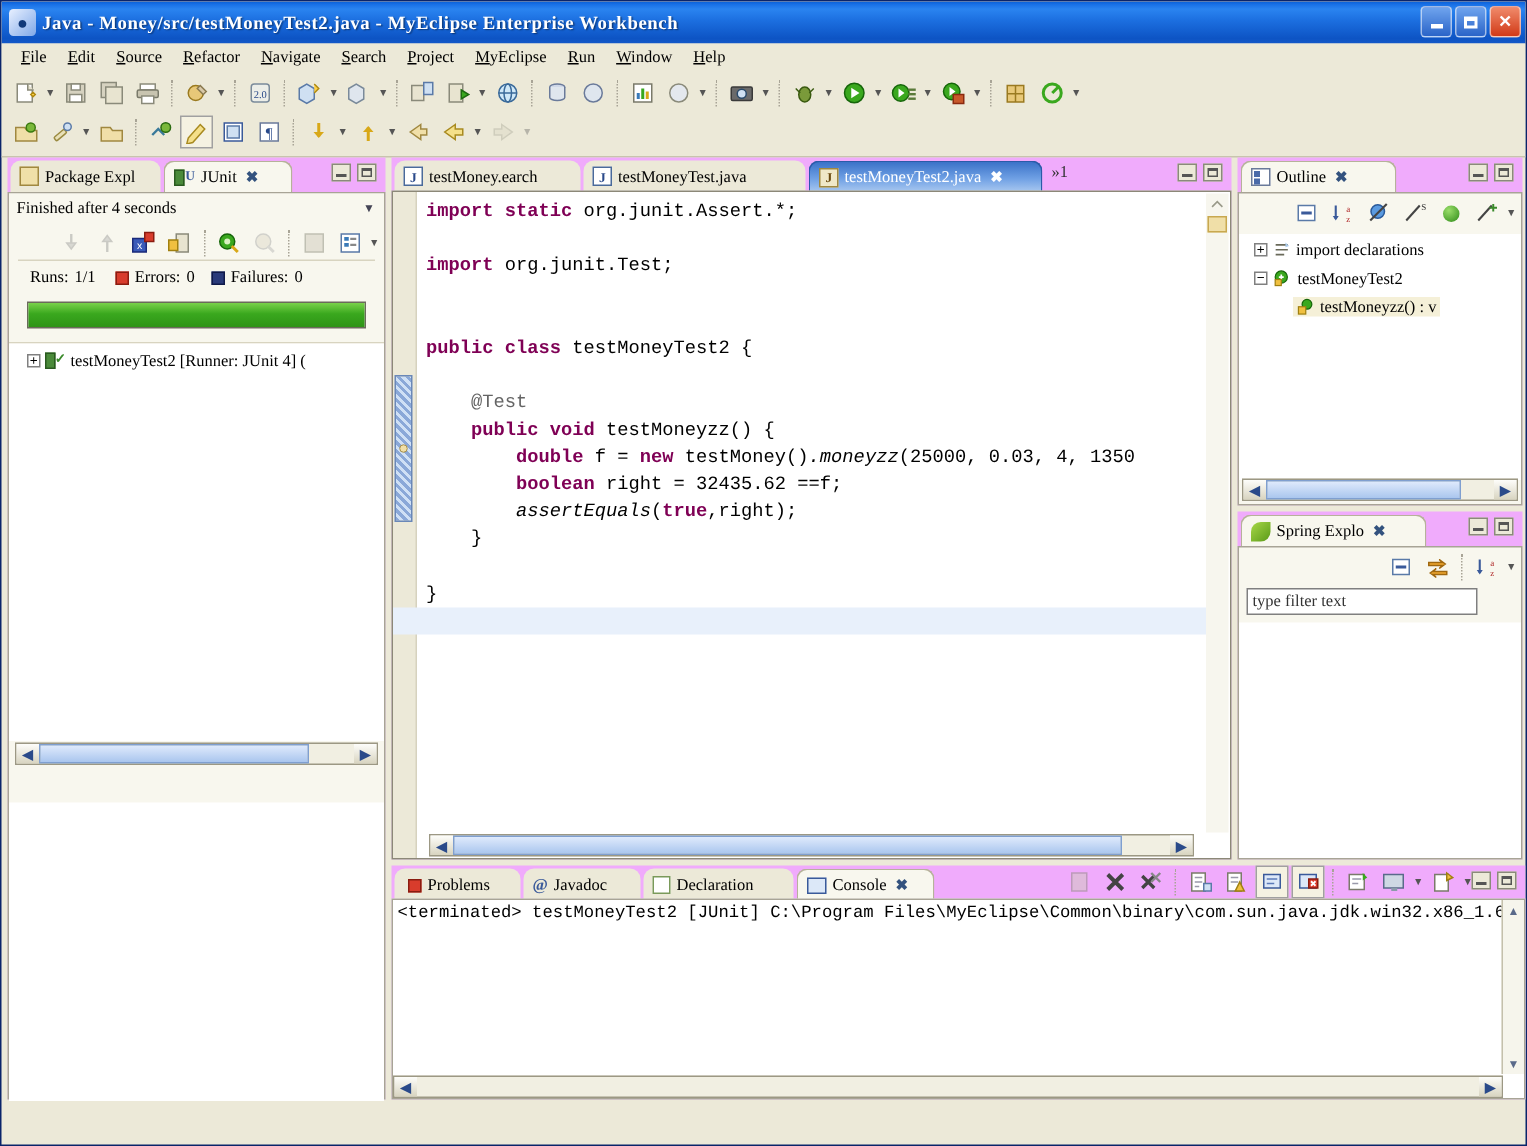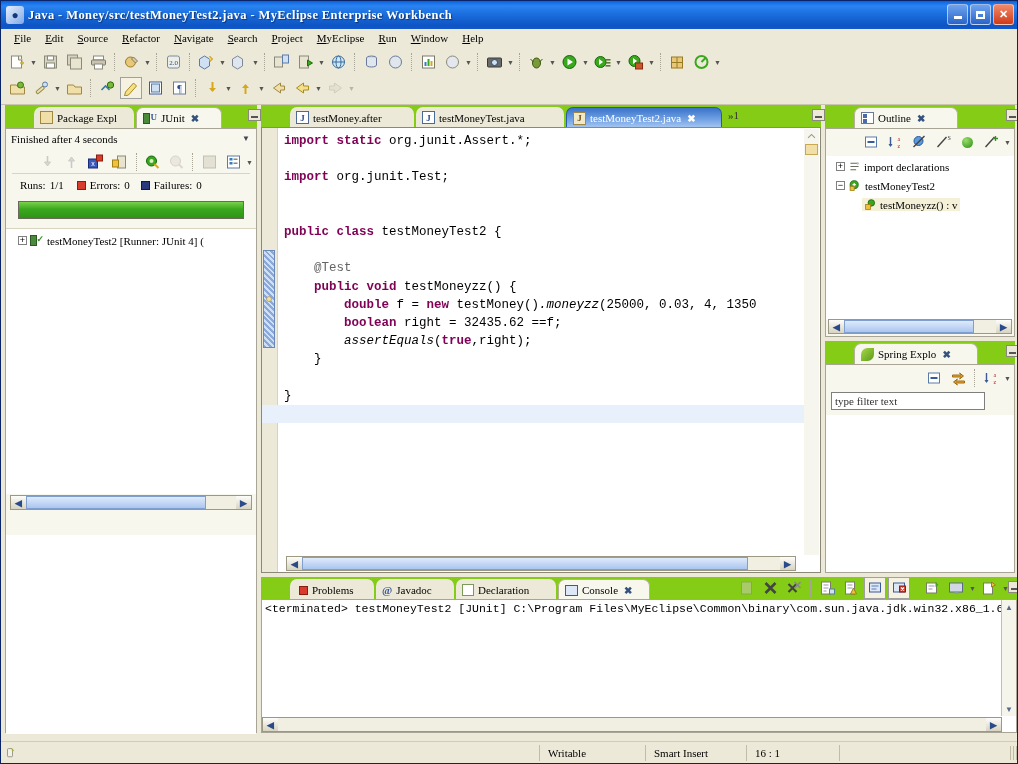--- a/index.html
+++ b/index.html
@@ -101,21 +101,21 @@
     padding: 2px 5px; font-size: 11px; font-family: "Liberation Serif", serif;
     white-space: nowrap;
   }
   .persp-btn.active {
     left: 22px; top: 2px;
     background: #f2efe0; border: 1px solid #8a8a7a;
   }
   .persp-btn.other { left: 22px; top: 27px; }
 
   
-  .panel { position: absolute; background: #84cc16; padding-left: 27px; }
+  .panel { position: absolute; background: #f0abfc; }
   .vtabs { position: relative; height: 23px; }
   .vtab {
     position: absolute; top: 2px; height: 21px;
     display: flex; align-items: center; gap: 4px;
     padding: 0 6px; font-size: 11px;
     font-family: "Liberation Serif", serif;
     white-space: nowrap; color: #000;
     border-top-left-radius: 7px; border-top-right-radius: 7px;
   }
   .vtab.inactive { background: #ece9d8; }
@@ -688,21 +688,21 @@
 
       <div style="position:absolute; left:0; top:406px; width:250px; height:199px; background:#ffffff;"></div>
     </div>
   </div>
 
   <div class="panel" style="left:260px; top:104px; width:560px; height:468px;">
 
     <div class="vtabs" style="width:560px;">
       <div class="vtab inactive" style="left:2px; width:124px;">
         <span class="jfile">J</span>
-        <span>testMoney.after</span>
+        <span>testMoney.earch</span>
       </div>
       <div class="vtab inactive" style="left:128px; width:148px;">
         <span class="jfile">J</span>
         <span>testMoneyTest.java</span>
       </div>
       <div class="vtab active-ed" style="left:278px; width:156px;">
         <span class="jfile" style="background:#f0e8c8;border-color:#a08840;color:#6a4a10">J</span>
         <span>testMoneyTest2.java</span>
         <span class="x">✖</span>
       </div>
@@ -979,32 +979,14 @@
         <div class="varrow">▼</div>
       </div>
       <div class="hscroll" style="left:0; bottom:0; width:740px;">
         <div class="arrow">◀</div>
         <div class="track"></div>
         <div class="arrow">▶</div>
       </div>
     </div>
   </div>
 
-  <div id="statusbar">
-    <div class="cell" style="width:18px; padding:0 4px;">
-      <svg width="13" height="14" viewBox="0 0 16 16">
-          <rect x="4" y="1" width="8" height="13" rx="1.5" fill="#f4f2e8" stroke="#6a6a5a"></rect>
-          <path d="M11 1l3 3-2 1z" fill="#dfe86a" stroke="#9a9a20"></path>
-        </svg>
-    </div>
-    <div style="flex:1"></div>
-    <div class="sep"></div>
-    <div class="cell" style="width:105px; justify-content:flex-start;">Writable</div>
-    <div class="sep"></div>
-    <div class="cell" style="width:100px; justify-content:flex-start;">Smart Insert</div>
-    <div class="sep"></div>
-    <div class="cell" style="width:92px; justify-content:flex-start;">16 : 1</div>
-    <div class="sep"></div>
-    <div class="cell" style="width:170px;"></div>
-    <div class="grip"></div>
-  </div>
 
 </div>
 
 </body></html>

